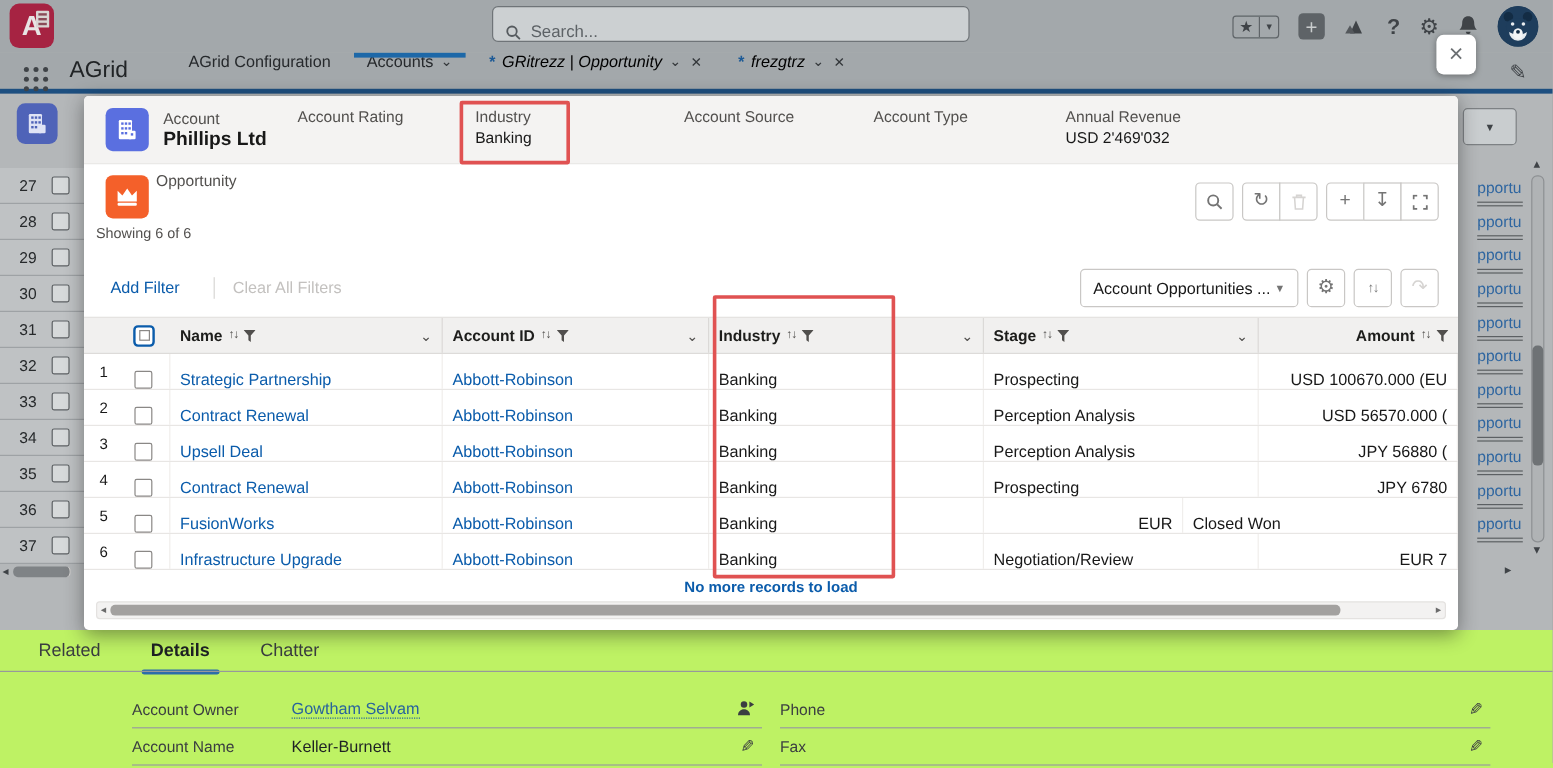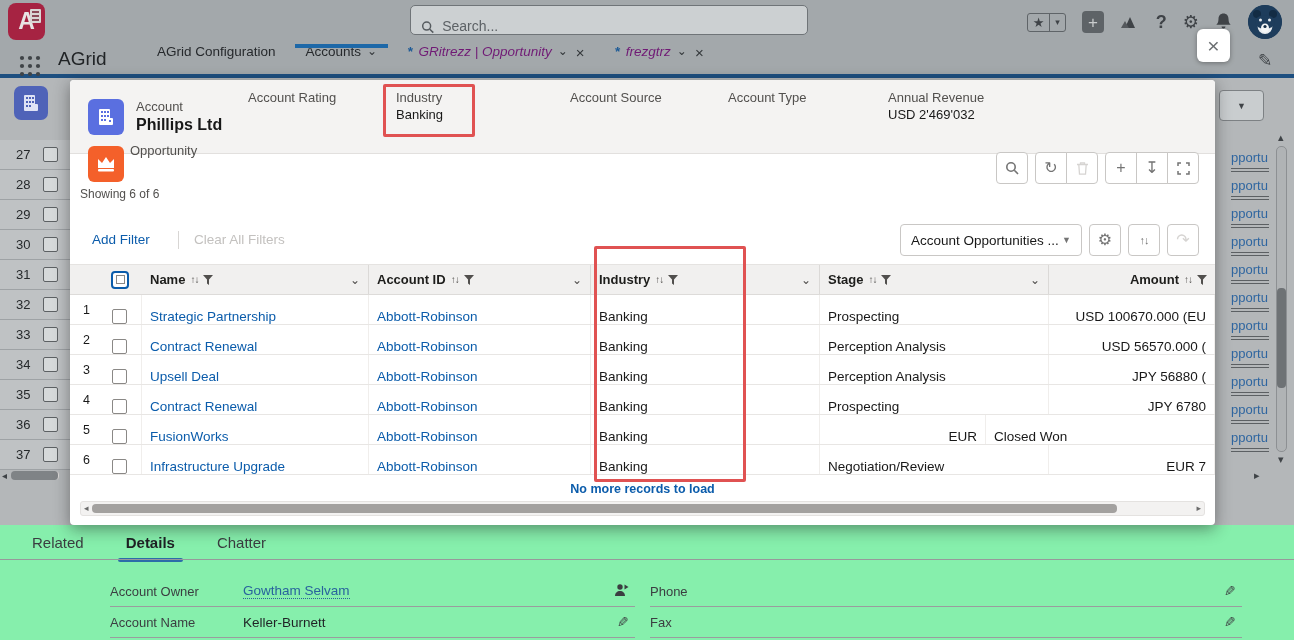--- a/index.html
+++ b/index.html
@@ -21,58 +21,58 @@
   .plus-tile{width:22px;height:22px;background:#5e6periodo367;background:#5e6367;color:#c9cccd;border-radius:4px;display:grid;place-items:center;font-size:17px;line-height:1}
   .tbg{color:#3f4347;font-size:18px;line-height:1}
   .avatar{width:34px;height:34px;border-radius:50%;background:#1e3d5c;position:relative;overflow:hidden}
   .navbar{position:absolute;left:0;top:44px;right:0;height:34px;background:#a3a8ab;border-bottom:4px solid #1d4f80}
   .waffle{position:absolute;left:18px;top:53px;width:26px;height:26px;z-index:2}
   .appname{position:absolute;left:58px;top:48px;font-size:19px;color:#212426;z-index:2}
   .nav-tab-strip{position:absolute;left:146px;top:44px;height:31px;display:flex;align-items:center;gap:8px;z-index:2}
   .tab{display:flex;gap:6px;height:31px;padding:0 11px;position:relative;font-size:13.5px;color:#26292c;cursor:default}
   .tab.active::before{content:"";position:absolute;left:0;right:0;top:0;height:4px;background:#1d68a8}
   .tab .dirty{color:#1d5a96;font-style:italic;font-weight:bold}
-  .tab .lbl.it{font-style:italic;color:#701a75}
+  .tab .lbl.it{font-style:italic;color:#000000}
   .tab .chev{font-size:12px;color:#33373a}
   .tab .x{font-size:15px;color:#33373a;margin-left:2px}
   .bgl-acct{position:absolute;left:14px;top:86px;width:34px;height:34px;border-radius:7px;background:#4f63b8;display:grid;place-items:center}
   .bgl-rows{position:absolute;left:0;top:140px;width:70px}
   .bgl-row{height:30px;display:flex;align-items:center;gap:13px;padding-left:16px;border-bottom:1px solid #9ea2a5;background:#bfc2c4;font-size:13px;color:#26292b}
   .bgl-row .cb{background:#d6d9da;border-color:#5d6164}
   .bgl-sb{position:absolute;left:2px;top:470px;display:flex;align-items:center;gap:4px;color:#3f4347;font-size:10px}
   .bgl-sb .th{width:48px;height:9px;border-radius:4px;background:#7f8386}
   .bgr-dd{position:absolute;left:1219px;top:90px;width:45px;height:31px;background:#c9cdcf;border:1px solid #7d8184;border-radius:4px;display:grid;place-items:center;color:#3f4347;font-size:9px}
   .bgr-pencil{position:absolute;left:1258px;top:50px;font-size:17px;color:#3f4347}
   .bgr-rows{position:absolute;left:1231px;top:146px;width:42px}
   .bgr-row{height:28px;padding-top:2px}
   .bgr-row a{color:#2f66a0;font-size:13px;text-decoration:none}
   .bgr-row i{display:block;height:1px;background:#5c6063;margin-top:2px;width:38px}
   .bgr-sbtrack{position:absolute;left:1276px;top:146px;width:11px;height:306px;background:#b0b3b5;border:1px solid #8d9093;border-radius:5px}
   .bgr-sbthumb{position:absolute;left:1277px;top:288px;width:9px;height:100px;background:#6e7275;border-radius:4px}
   .bgr-a{position:absolute;color:#3f4347;font-size:11px;line-height:1}
 
   
-  .bpanel{position:absolute;left:0;top:525px;right:0;bottom:0;background:#86efac}
+  .bpanel{position:absolute;left:0;top:525px;right:0;bottom:0;background:#bef264}
   .bp-tabs{position:absolute;left:26px;top:7px;display:flex;gap:30px;font-size:15px;color:#3a3d40}
   .bp-tab{position:relative;padding:2px 6px}
   .bp-tab.active{font-weight:bold;color:#1e2124}
   .bp-tab.active::after{content:"";position:absolute;left:-2px;right:-2px;bottom:-9px;height:4px;background:#2d6da9;border-radius:2px}
   .bp-hair{position:absolute;left:0;right:0;top:34px;height:1px;background:#97999b}
   .bp-fl{position:absolute;left:110px;top:51px;width:525px}
   .bp-fr{position:absolute;left:650px;top:51px;width:592px}
   .bp-row{height:31px;display:flex;align-items:center;border-bottom:1px solid #9a9c9e;font-size:13px}
   .bp-row .lab{width:133px;color:#3b3e41;flex:0 0 auto}
   .bp-row .val{color:#1f2225;font-size:13.5px}
   .bp-row .val.flink{color:#28639d;border-bottom:1px dotted #28639d}
   .bp-row .ric{margin-left:auto;color:#3b3e41;padding-right:6px}
   .pencil{font-size:14px;color:#3b3e41;display:inline-block;transform:scaleX(-1)}
 
   
   .modal{position:absolute;left:70px;top:80px;width:1145px;height:445px;background:#fff;border-radius:4px;box-shadow:0 4px 16px rgba(25,25,25,.45);z-index:10}
-  .m-acct{position:absolute;left:0;top:0;right:0;height:74px;background:#f4f3f2;border-bottom:1px solid #e2e0de;border-radius:4px 4px 0 0;display:flex;align-items:center;padding-left:18px}
+  .m-acct{position:absolute;left:0;top:0;right:0;height:57px;background:#f4f3f2;border-bottom:1px solid #e2e0de;border-radius:4px 4px 0 0;display:flex;align-items:center;padding-left:18px}
   .obj-icon{width:36px;height:36px;border-radius:6px;display:grid;place-items:center;flex:0 0 auto}
   .acct-blue{background:#5a6fe0}
   .opp-orange{background:#f4602a}
   .m-acct-name{width:112px;margin-left:12px}
   .sm-label{font-size:13px;color:#52504e;line-height:16px}
   .m-acct-name b{font-size:16px;color:#181818;line-height:19px}
   .ah-field{font-size:13px;align-self:flex-start;padding-top:9px}
   .ah-field .ah-label{color:#52504e;line-height:17px}
   .ah-field .ah-value{color:#181818;line-height:18px}
   .ah-field.f0{width:148px}.ah-field.f1{width:174px}.ah-field.f2{width:158px}.ah-field.f3{width:160px}.ah-field.f4{flex:1}

